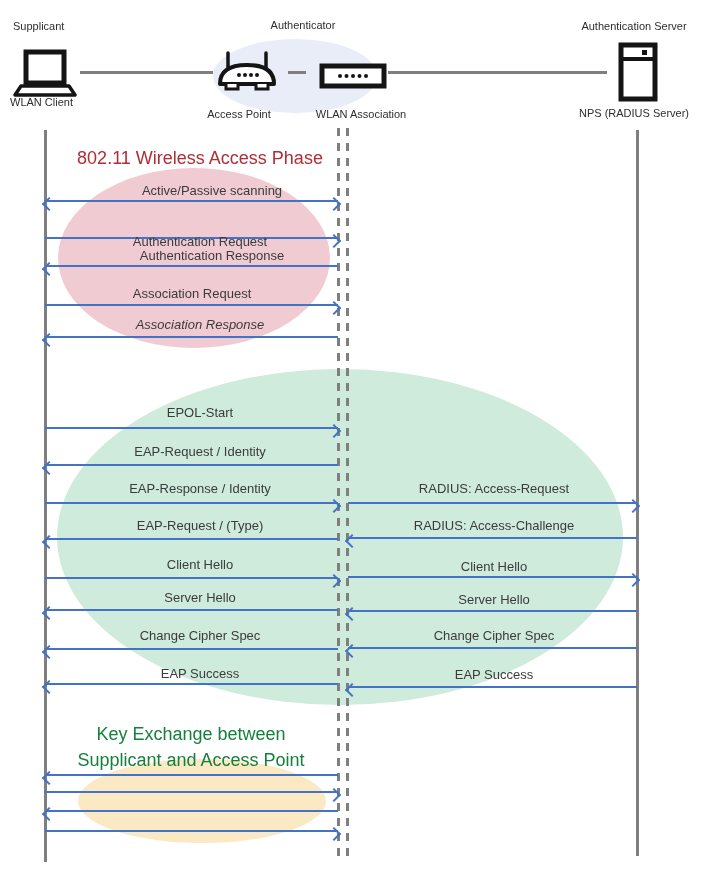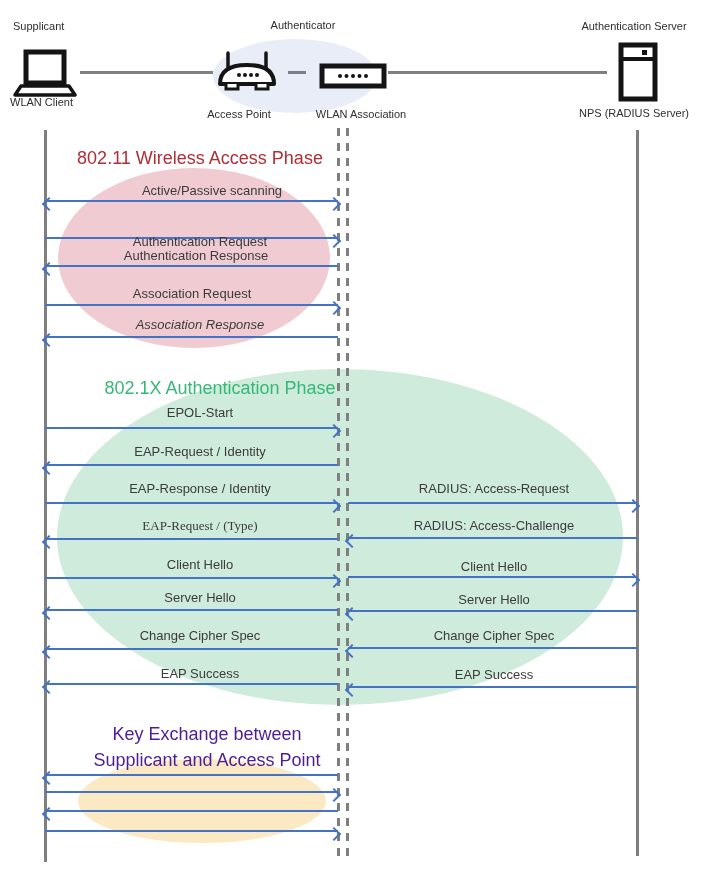--- a/index.html
+++ b/index.html
@@ -92,37 +92,36 @@
   <div class="dev-label ctr" style="left:239px;top:108px">Access Point</div>
   <div class="dev-label ctr" style="left:361px;top:108px">WLAN Association</div>
   <div class="dev-label ctr" style="left:634px;top:107px">NPS (RADIUS Server)</div>
 
   <div class="lifeline solid" style="left:44px;top:130px;height:732px"></div>
   <div class="lifeline dashed" style="left:337px;top:128px;height:728px"></div>
   <div class="lifeline dashed" style="left:346px;top:128px;height:728px"></div>
   <div class="lifeline solid" style="left:636px;top:130px;height:726px"></div>
 
   <div class="phase-title" style="left: 200px; top: 145px; color: rgb(176, 46, 53);">802.11 Wireless Access Phase</div>
-  <div class="phase-title" style="left: 220px; top: 375px; color: rgb(53, 184, 120);">802.1X Authentication Phase</div>
-  <div class="phase-title" style="left: 207px; top: 721px; color: #4c1d95; text-align: center;">Key Exchange between
+  <div class="phase-title" style="left: 191px; top: 721px; color: #15803d; text-align: center;">Key Exchange between
 Supplicant and Access Point</div>
 
 <div class="arrow" style="left: 45px; top: 200px; width: 293px;">
       <span class="head hl"></span>
       <span class="head hr"></span>
     </div>
     <div class="msg-label" style="left: 212px; top: 183px;">Active/Passive scanning</div>
     <div class="arrow" style="left: 45px; top: 237px; width: 293px;">
       <span class="head hr"></span>
     </div>
     <div class="msg-label" style="left: 200px; top: 234px;">Authentication Request</div>
     <div class="arrow" style="left: 45px; top: 265px; width: 293px;">
       <span class="head hl"></span>
     </div>
-    <div class="msg-label" style="left: 196px; top: 248px; text-align: center;">Authentication Response</div>
+    <div class="msg-label" style="left: 212px; top: 248px; text-align: center;">Authentication Response</div>
     <div class="arrow" style="left: 45px; top: 304px; width: 293px;">
       <span class="head hr"></span>
     </div>
     <div class="msg-label" style="left: 192px; top: 286px;">Association Request</div>
     <div class="arrow" style="left: 45px; top: 336px; width: 293px;">
       <span class="head hl"></span>
     </div>
     <div class="msg-label" style="left: 200px; top: 317px; font-style: italic;">Association Response</div>
     <div class="arrow" style="left: 45px; top: 427px; width: 293px;">
       <span class="head hr"></span>
@@ -136,21 +135,21 @@
       <span class="head hr"></span>
     </div>
     <div class="msg-label" style="left: 200px; top: 481px;">EAP-Response / Identity</div>
     <div class="arrow" style="left: 348px; top: 502px; width: 289px;">
       <span class="head hr"></span>
     </div>
     <div class="msg-label" style="left: 494px; top: 481px;">RADIUS: Access-Request</div>
     <div class="arrow" style="left: 45px; top: 538px; width: 293px;">
       <span class="head hl"></span>
     </div>
-    <div class="msg-label" style="left: 200px; top: 518px; font-family: Liberation Serif, serif;">EAP-Request / (Type)</div>
+    <div class="msg-label" style="left: 200px; top: 518px;">EAP-Request / (Type)</div>
     <div class="arrow" style="left: 348px; top: 537px; width: 289px;">
       <span class="head hl"></span>
     </div>
     <div class="msg-label" style="left: 494px; top: 518px; text-align: center;">RADIUS: Access-Challenge</div>
     <div class="arrow" style="left: 45px; top: 577px; width: 293px;">
       <span class="head hr"></span>
     </div>
     <div class="msg-label" style="left: 200px; top: 557px;">Client Hello</div>
     <div class="arrow" style="left: 348px; top: 576px; width: 289px;">
       <span class="head hr"></span>

